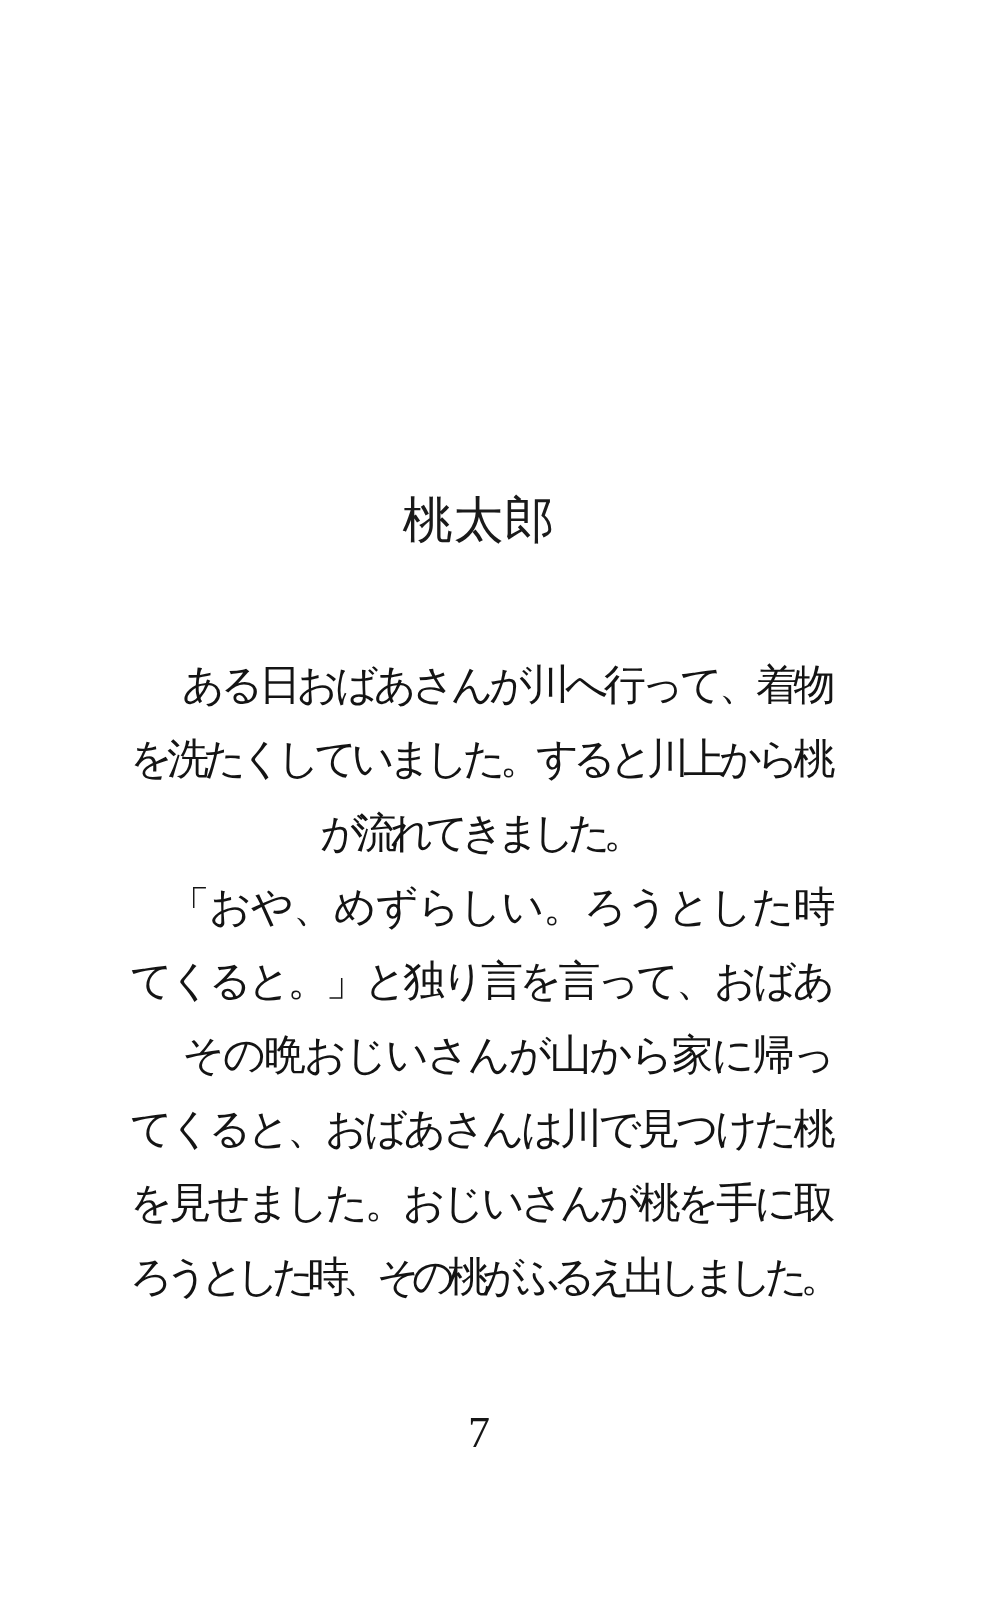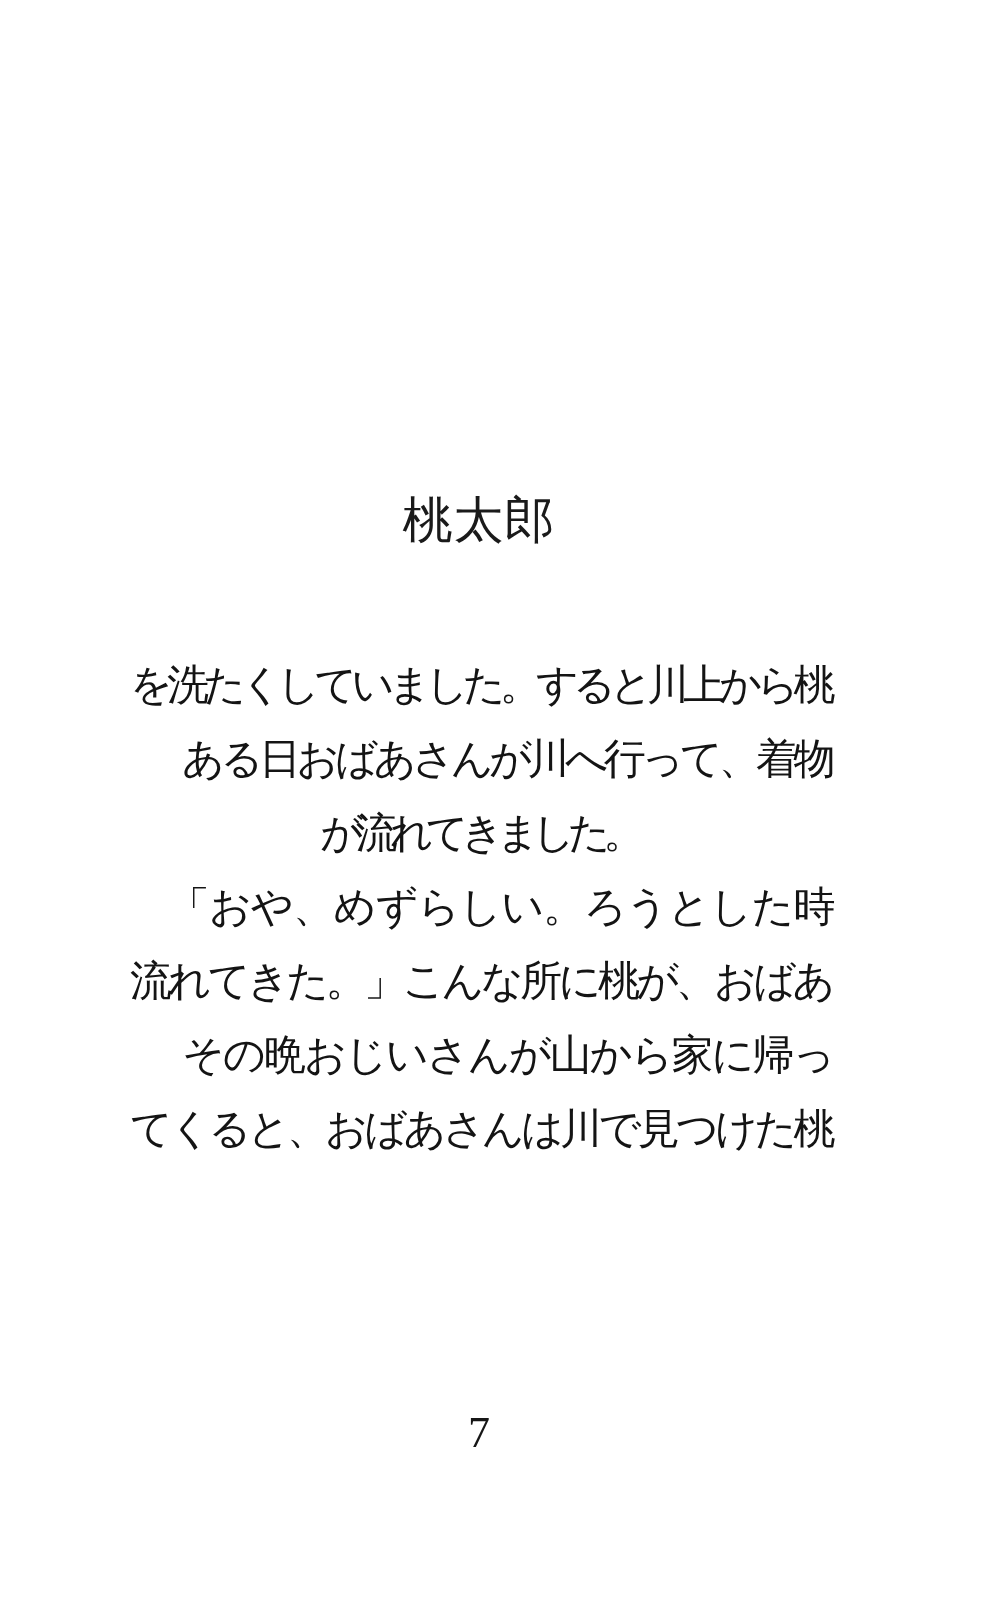--- a/index.html
+++ b/index.html
@@ -66,24 +66,26 @@
   }
 </style>
 </head>
 <body>
 
 <div class="page">
 
   <div class="title">桃太郎</div>
 
   <div class="story">
+    <div class="line just indent-full">ある日おばあさんが川へ行って、着物</div>
     <div class="line just">を洗たくしていました。すると川上から桃</div>
-    <div class="line just indent-full">ある日おばあさんが川へ行って、着物</div>
     <div class="line">が流れてきました。</div>
     <div class="line just indent-bracket">「おや、めずらしい。ろうとした時</div>
-    <div class="line just">流れてきた。」こんな所に桃が、おばあ</div>
+    <div class="line just">てくると。」と独り言を言って、おばあ</div>
     <div class="line just indent-full">その晩おじいさんが山から家に帰っ</div>
     <div class="line just">てくると、おばあさんは川で見つけた桃</div>
+    <div class="line just">を見せました。おじいさんが桃を手に取</div>
+    <div class="line">ろうとした時、その桃がふるえ出しました。</div>
   </div>
 
   <div class="page-number">7</div>
 
 </div>
 
 </body></html>

